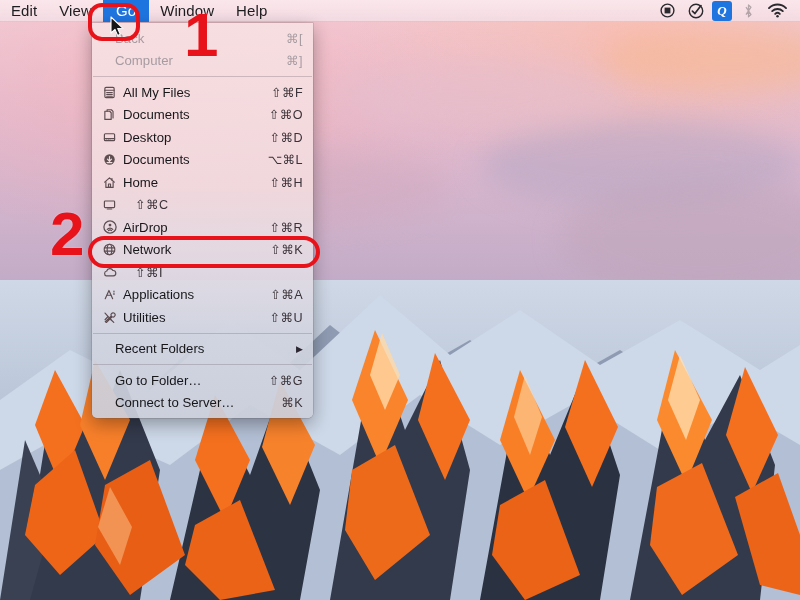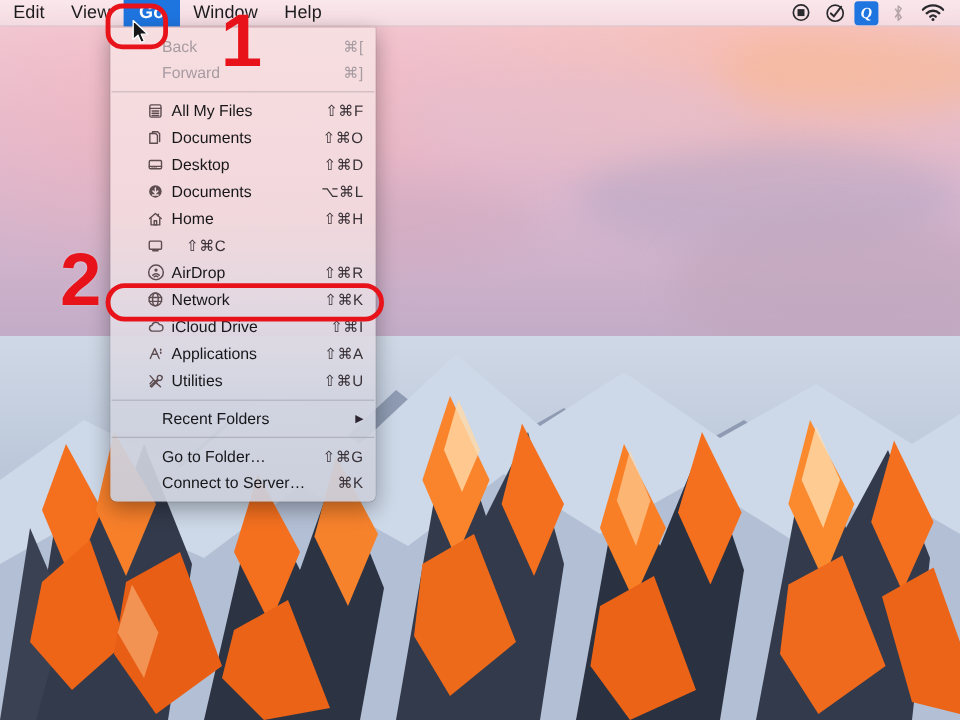--- a/index.html
+++ b/index.html
@@ -34,21 +34,21 @@
     position: absolute; left: 0; top: 0; width: 800px; height: 22px;
     background: linear-gradient(180deg, rgba(250,232,236,.97), rgba(244,220,227,.95));
     border-bottom: 1px solid rgba(170,140,150,.35);
     display: flex; align-items: center; z-index: 40;
   }
   .mb-item {
     font-size: 15px; color: #1d1d1f; padding: 0 11px; height: 22px;
     line-height: 22px; white-space: nowrap; letter-spacing: .1px;
   }
   .mb-item.active {
-    background: #1f75e0; color: #fff; font-weight: 700;
+    background: #1f75e0; color: #fff; font-weight: 400;
     padding: 0 13px;
   }
   #mb-right { margin-left: auto; display: flex; align-items: center; padding-right: 10px; gap: 3px; }
   .status-icon {
     width: 26px; height: 20px; display: flex; align-items: center; justify-content: center;
     color: #2a2a2e;
   }
   .status-icon.sel { background: #1f75e0; border-radius: 3px; color: #fff; width: 20px; }
   .status-icon.dim { opacity: .32; }
 
@@ -57,21 +57,21 @@
     position: absolute; left: 92px; top: 23px; width: 221px;
     border-radius: 0 0 5px 5px;
     background:
       linear-gradient(180deg, rgba(247,224,226,.93) 0%, rgba(243,219,222,.93) 40%,
                       rgba(226,219,228,.92) 62%, rgba(208,212,224,.92) 80%, rgba(203,207,219,.93) 100%);
     box-shadow: 0 6px 18px rgba(0,0,0,.33), 0 0 0 .5px rgba(120,110,120,.45);
     padding: 4px 0 4px 0; z-index: 50; overflow: hidden;
   }
   .mrow {
     display: flex; align-items: center; height: 22.5px; padding: 0 10px 0 9px;
-    font-size: 13.2px; color: #17171a; position: relative; white-space: nowrap; margin-left: 20px;
+    font-size: 13.2px; color: #17171a; position: relative; white-space: nowrap;
   }
   .mrow.noicon { padding-left: 23px; }
   .mrow.disabled { color: #a79ba2; }
   .micon {
     width: 17px; height: 15px; margin-right: 5px; flex: 0 0 17px;
     display: flex; align-items: center; justify-content: center;
     color: #5d4c50;
   }
   .mlabel { flex: 1 1 auto; }
   .mkey {
@@ -192,21 +192,21 @@
       </div>
     </div>
   </div>
 
   <div id="go-menu">
       <div class="mrow disabled noicon">
         <span class="mlabel">Back</span>
         <span class="mkey">⌘[</span>
       </div>
       <div class="mrow disabled noicon">
-        <span class="mlabel">Forward</span>
+        <span class="mlabel">Computer</span>
         <span class="mkey">⌘]</span>
       </div>
       <div class="msep"></div>
       <div class="mrow">
         <span class="micon">
           <svg width="13" height="13" viewBox="0 0 14 14">
             <rect x="2" y="1.5" width="10" height="11" rx="1.3" fill="none" stroke="#5d4c50" stroke-width="1.25" stroke-linejoin="round" stroke-linecap="round"></rect>
             <line x1="2" y1="4.6" x2="12" y2="4.6" fill="none" stroke="#5d4c50" stroke-width="1.25" stroke-linejoin="round" stroke-linecap="round"></line>
             <line x1="4" y1="7" x2="10" y2="7" fill="none" stroke="#5d4c50" stroke-width="1.25" stroke-linejoin="round" stroke-linecap="round"></line>
             <line x1="4" y1="9" x2="10" y2="9" fill="none" stroke="#5d4c50" stroke-width="1.25" stroke-linejoin="round" stroke-linecap="round"></line>
@@ -293,21 +293,20 @@
         </span>
         <span class="mlabel">Network</span>
         <span class="mkey">⇧⌘K</span>
       </div>
       <div class="mrow">
         <span class="micon">
           <svg width="14" height="13" viewBox="0 0 15 13">
             <path d="M3.8 10.2 A2.7 2.7 0 0 1 4 4.9 A3.5 3.5 0 0 1 10.6 4.4 A2.9 2.9 0 0 1 11 10.2 Z" fill="none" stroke="#5d4c50" stroke-width="1.25" stroke-linejoin="round" stroke-linecap="round"></path>
           </svg>
         </span>
-        <span class="mlabel">iCloud Drive</span>
         <span class="mkey">⇧⌘I</span>
       </div>
       <div class="mrow">
         <span class="micon">
           <svg width="13" height="13" viewBox="0 0 14 14">
             <path d="M2.4 11.6 L6.4 2.6 L10.4 11.6" fill="none" stroke="#5d4c50" stroke-width="1.25" stroke-linejoin="round" stroke-linecap="round"></path>
             <line x1="4.2" y1="7.8" x2="8.6" y2="7.8" fill="none" stroke="#5d4c50" stroke-width="1.25" stroke-linejoin="round" stroke-linecap="round"></line>
             <line x1="11.8" y1="3.2" x2="11.8" y2="4.2" fill="none" stroke="#5d4c50" stroke-width="1.25" stroke-linejoin="round" stroke-linecap="round"></line>
             <line x1="11.8" y1="6" x2="11.8" y2="7" fill="none" stroke="#5d4c50" stroke-width="1.25" stroke-linejoin="round" stroke-linecap="round"></line>
           </svg>

